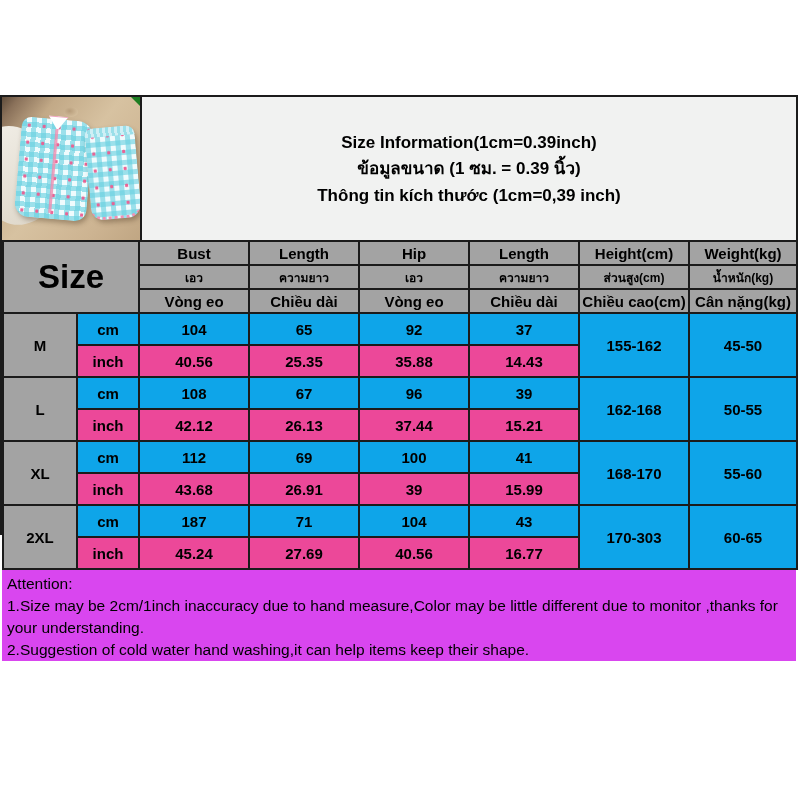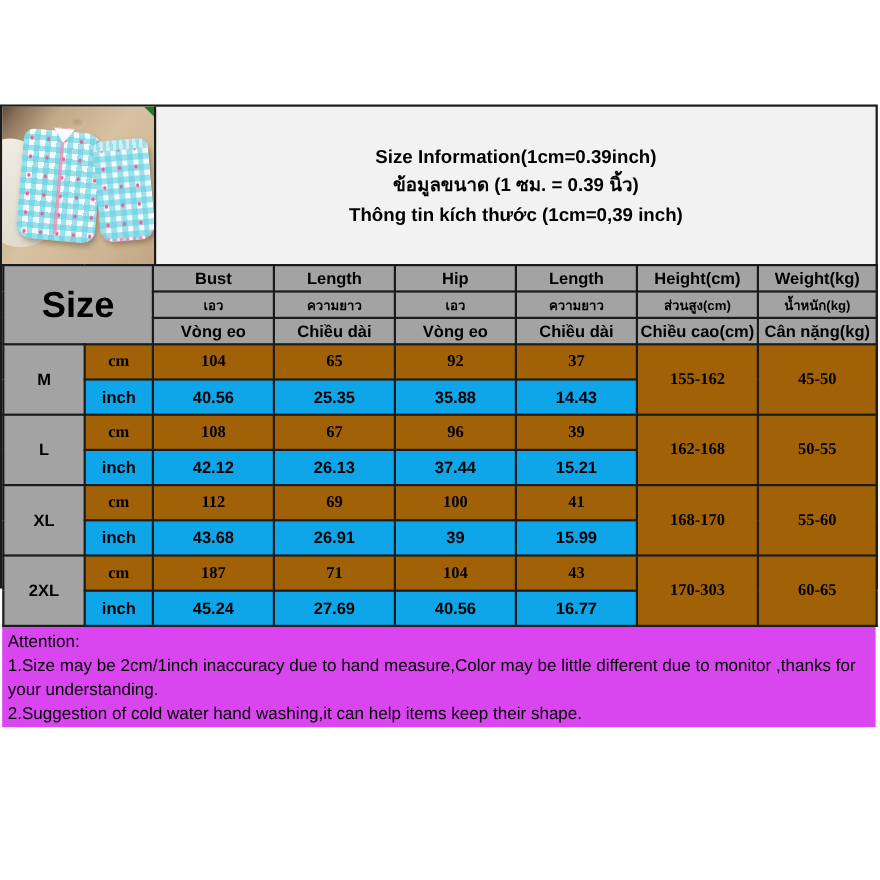--- a/index.html
+++ b/index.html
@@ -75,22 +75,22 @@
   }
   
   table{
     border-collapse:collapse; table-layout:fixed; width:794px; flex-shrink:0;
     font-size:15px; font-weight:bold;
   }
   th,td{ border:2px solid #1b1b1b; text-align:center; vertical-align:middle; padding:0; }
   tr.hdr{ height:24px; }
   tr.data{ height:32px; }
   .bg-dark{ background:#a3a3a3; }
-  .bg-mid{ background:#a16207;font-family:Liberation Serif, serif; }
-  .bg-white{ background:#0ea5e9; }
+  .bg-mid{ background:#0ea5e9; }
+  .bg-white{ background:#ec4899; }
   .size-big{ font-size:33px; font-weight:bold; }
   .th-th{ font-size:12px; }
   
   .attention{
     flex:1; background:#d946ef; padding:3px 5px 0 5px;
     font-size:15.5px; line-height:1.42; font-weight:normal;
   }
 </style>
 </head>
 <body>

